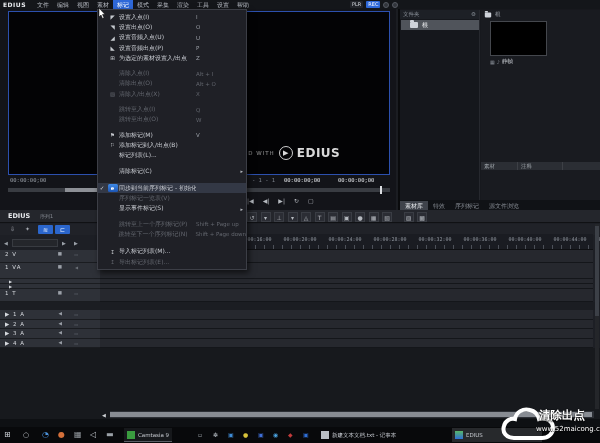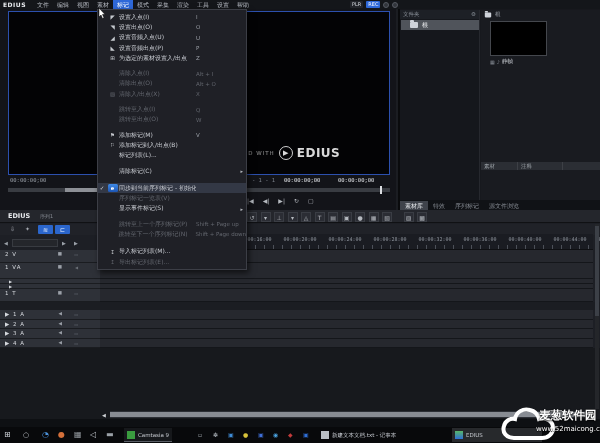--- a/index.html
+++ b/index.html
@@ -536,19 +536,19 @@
   <div class="tb-btn" id="btn-edius">
     <span class="bico" style="background:linear-gradient(#58b768,#2f6fd6)"></span>
     <span class="lbl">EDIUS</span>
   </div>
 </div>
 
 <div id="sitemark">
   <svg width="60" height="43" viewBox="0 0 60 43">
     <path d="M14 38 C6 38 2 32 4 26 C5 21 10 18 15 19 C16 12 23 8 30 10 C35 11 38 15 39 19 C46 17 53 21 53 28 C53 34 48 38 42 38 Z" fill="none" stroke="#ffffff" stroke-width="4"></path>
   </svg>
-  <span class="t1">麦葱软件园</span>
+  <span class="t1">清除出点</span>
   <span class="t2">www.52maicong.com</span>
 </div>
 
 <svg id="cursor" width="8" height="11" viewBox="0 0 8 11">
   <path d="M1 0 L1 9 L3 7 L4.5 10.5 L6 9.8 L4.5 6.5 L7 6.5 Z" fill="#fff" stroke="#000" stroke-width="0.5"></path>
 </svg>
 
 </body></html>

